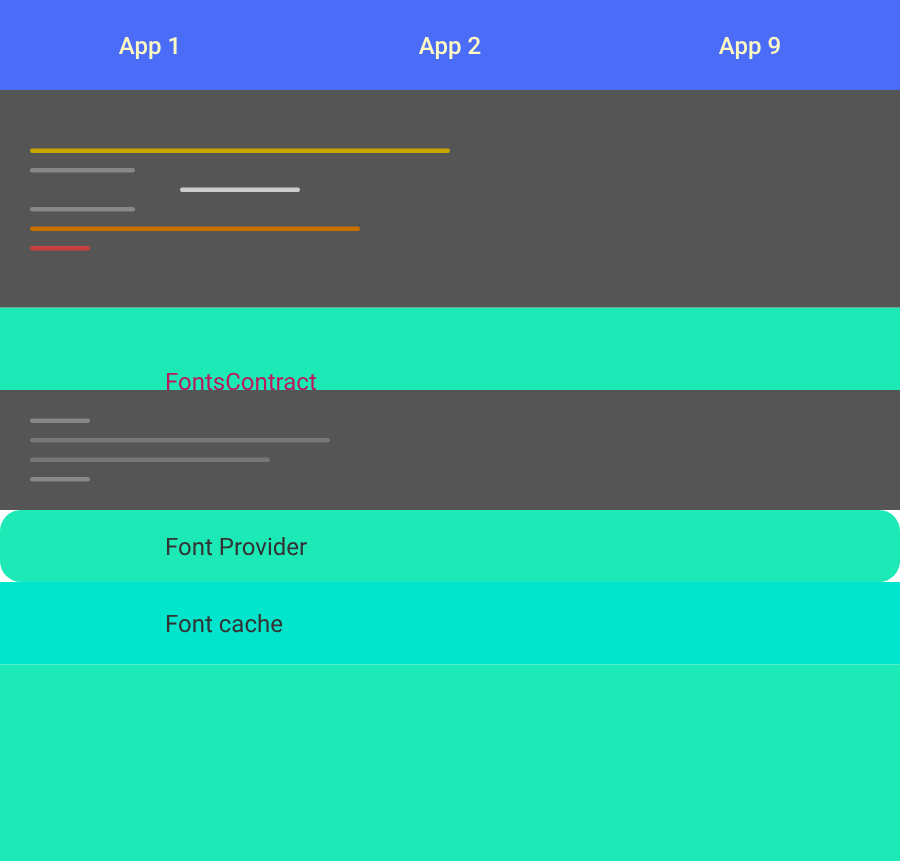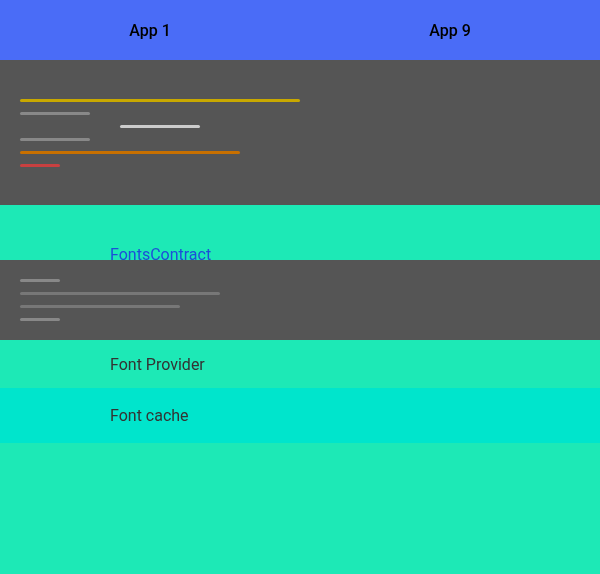--- a/index.html
+++ b/index.html
@@ -27,21 +27,21 @@
     .top-bar {
       width: 100%;
       height: 60px;
       background: #4a6cf7;
       display: flex;
       align-items: center;
       justify-content: space-around;
     }
 
     .app-tab {
-      color: #000000;
+      color: #fef9c3;
       font-size: 16px;
       font-weight: 500;
       padding: 8px 20px;
     }
 
     
     .dark-section-1 {
       width: 100%;
       height: 145px;
       background: #555;
@@ -57,21 +57,21 @@
       width: 100%;
       height: 55px;
       background: #1de9b6;
       display: flex;
       align-items: center;
       padding-left: 110px;
     }
 
     .teal-section-1 .label {
       font-size: 16px;
-      color: #1d4ed8;
+      color: #be185d;
       font-weight: 400;
       margin-top: 43px;
     }
 
     
     .dark-section-2 {
       width: 100%;
       height: 80px;
       background: #555;
       position: relative;
@@ -82,20 +82,21 @@
     }
 
     
     .teal-section-2 {
       width: 100%;
       height: 48px;
       background: #1de9b6;
       display: flex;
       align-items: center;
       padding-left: 110px;
+      border-radius: 14px;
     }
 
     .teal-section-2 .label {
       font-size: 16px;
       color: #333;
       font-weight: 400;
     }
 
     
     .teal-section-3 {
@@ -134,20 +135,21 @@
       background: #888;
     }
   </style>
 </head>
 <body>
 
 <div class="container">
 
   <div class="top-bar">
     <span class="app-tab">App 1</span>
+    <span class="app-tab">App 2</span>
     <span class="app-tab">App 9</span>
   </div>
 
   <div class="dark-section-1">
 
     <div class="line-row">
       <div class="line-block yellow" style="width:280px; background:#c8a800; height:3px;"></div>
     </div>
 
     <div class="line-row">

